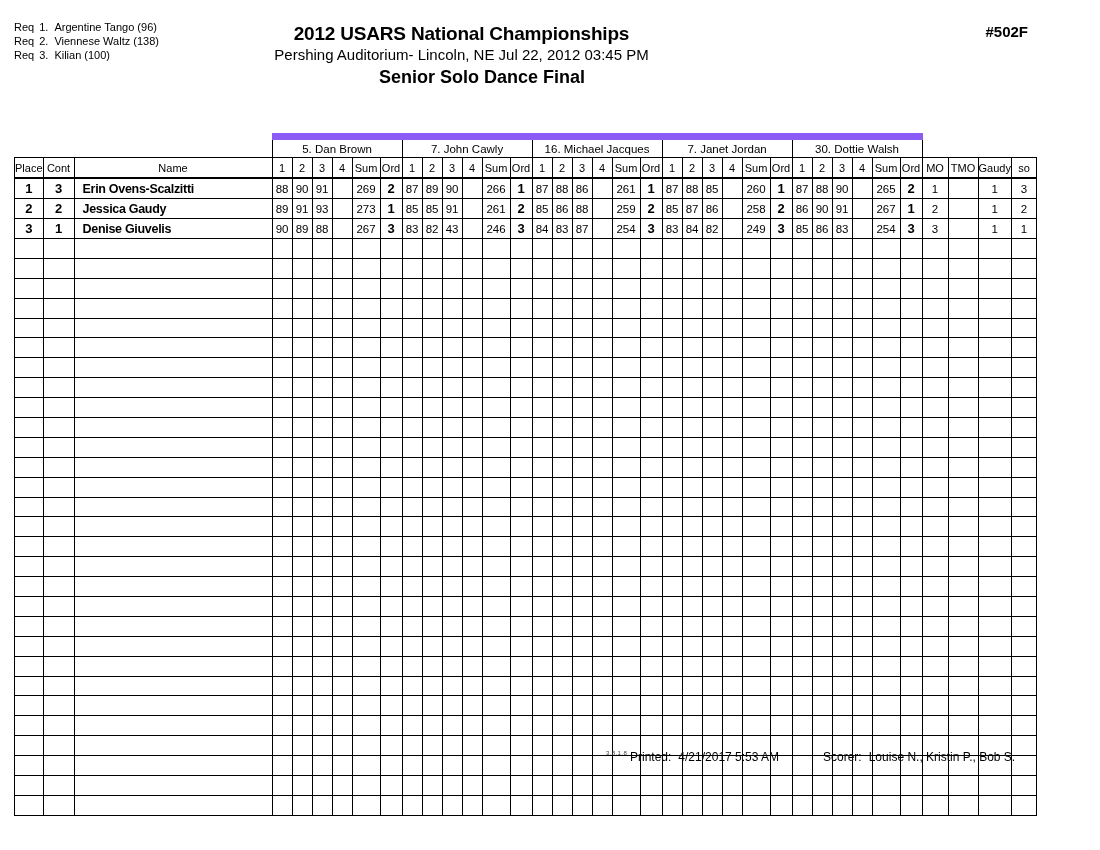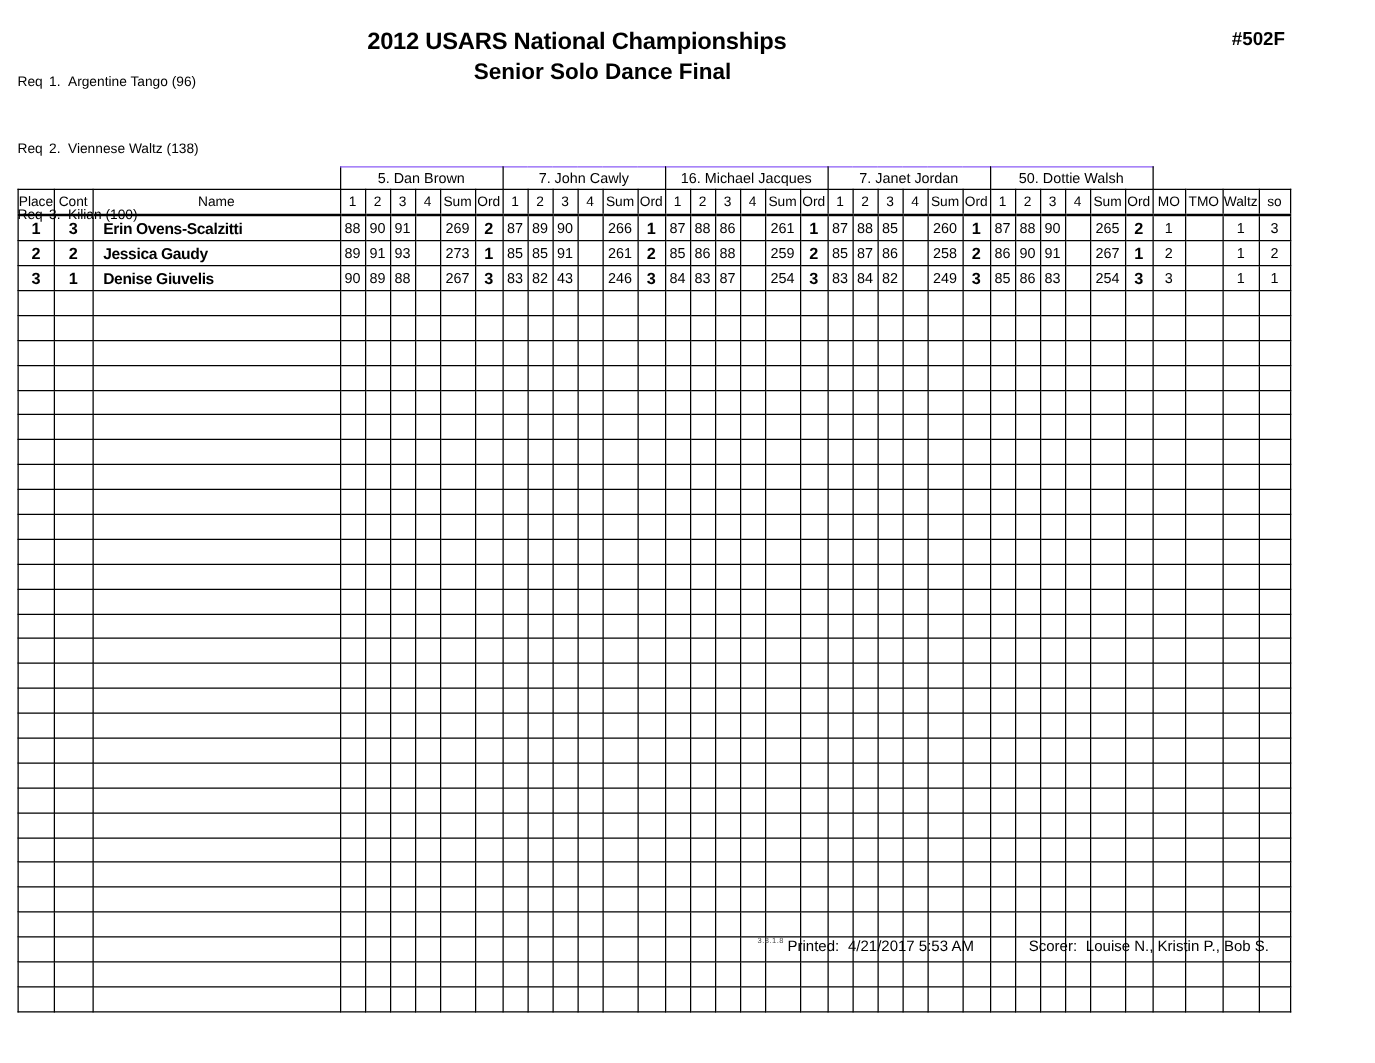--- a/index.html
+++ b/index.html
@@ -19,21 +19,21 @@
   
   #req-block {
     position: absolute;
     left: 14px;
     top: 20px;
     font-size: 11px;
     line-height: 14px;
     white-space: nowrap;
   }
   .req-line { display: block; }
-  .req-lbl { display: inline-block; margin-top: 39px; }
+  .req-lbl { display: inline-block; }
   .req-num { display: inline-block; margin-left: 5px; }
   .req-name { display: inline-block; margin-left: 6px; }
 
   
   #title-block {
     position: absolute;
     left: 0;
     top: 22px;
     width: 923px;
     text-align: center;
@@ -87,21 +87,21 @@
     text-align: center;
     vertical-align: middle;
     font-weight: normal;
     overflow: hidden;
     white-space: nowrap;
   }
 
   
   tr.judge-banner td {
     height: 17px;
-    border-top: 1px solid #8b5cf6;
+    border-top: 7px solid #8b5cf6;
     border-bottom: 1px solid #000;
   }
   tr.judge-banner td.blank-left {
     border: none;
   }
   tr.judge-banner td.blank-right {
     border: none;
   }
   td.judge-name {
     text-align: left;
@@ -195,20 +195,21 @@
   <span class="req-line">
     <span class="req-lbl">Req</span><span class="req-num">2.</span><span class="req-name">Viennese Waltz (138)</span>
   </span>
   <span class="req-line">
     <span class="req-lbl">Req</span><span class="req-num">3.</span><span class="req-name">Kilian (100)</span>
   </span>
 </div>
 
 <div id="title-block">
   <div id="event-title">2012 USARS National Championships</div>
+  <div id="event-venue">Pershing Auditorium- Lincoln, NE  Jul 22, 2012  03:45 PM</div>
   <div id="event-subtitle">Senior Solo Dance Final</div>
 </div>
 
 <div id="event-number">#502F</div>
 
 <div id="sheet">
   <table class="grid">
     <colgroup>
       <col style="width:27px">
       <col style="width:31px">
@@ -254,21 +255,21 @@
         <col style="width:29px">
         <col style="width:25px">
     </colgroup>
     <tbody id="table-body">
         <tr class="judge-banner">
           <td class="blank-left" colspan="3"></td>
           <td class="judge-name" colspan="6">5.  Dan Brown</td>
           <td class="judge-name" colspan="6">7.  John Cawly</td>
           <td class="judge-name" colspan="6">16.  Michael Jacques</td>
           <td class="judge-name" colspan="6">7.  Janet Jordan</td>
-          <td class="judge-name" colspan="6">50.  Dottie Walsh</td>
+          <td class="judge-name" colspan="6">30.  Dottie Walsh</td>
           <td class="blank-right" colspan="4"></td>
         </tr>
         <tr class="col-head">
           <td>Place</td>
           <td>Cont</td>
           <td class="h-left">Name</td>
           <td>1</td>
           <td>2</td>
           <td>3</td>
           <td>4</td>
@@ -293,21 +294,21 @@
           <td>Sum</td>
           <td class="ord-head">Ord</td>
           <td>1</td>
           <td>2</td>
           <td>3</td>
           <td>4</td>
           <td>Sum</td>
           <td class="ord-head">Ord</td>
           <td>MO</td>
           <td>TMO</td>
-          <td>Waltz</td>
+          <td>Gaudy</td>
           <td>so</td>
         </tr>
         <tr class="data-row">
           <td>1</td>
           <td>3</td>
           <td class="name-cell">Erin Ovens-Scalzitti</td>
           <td class="num-cell">88</td>
           <td class="num-cell">90</td>
           <td class="num-cell">91</td>
           <td class="num-cell"></td>

